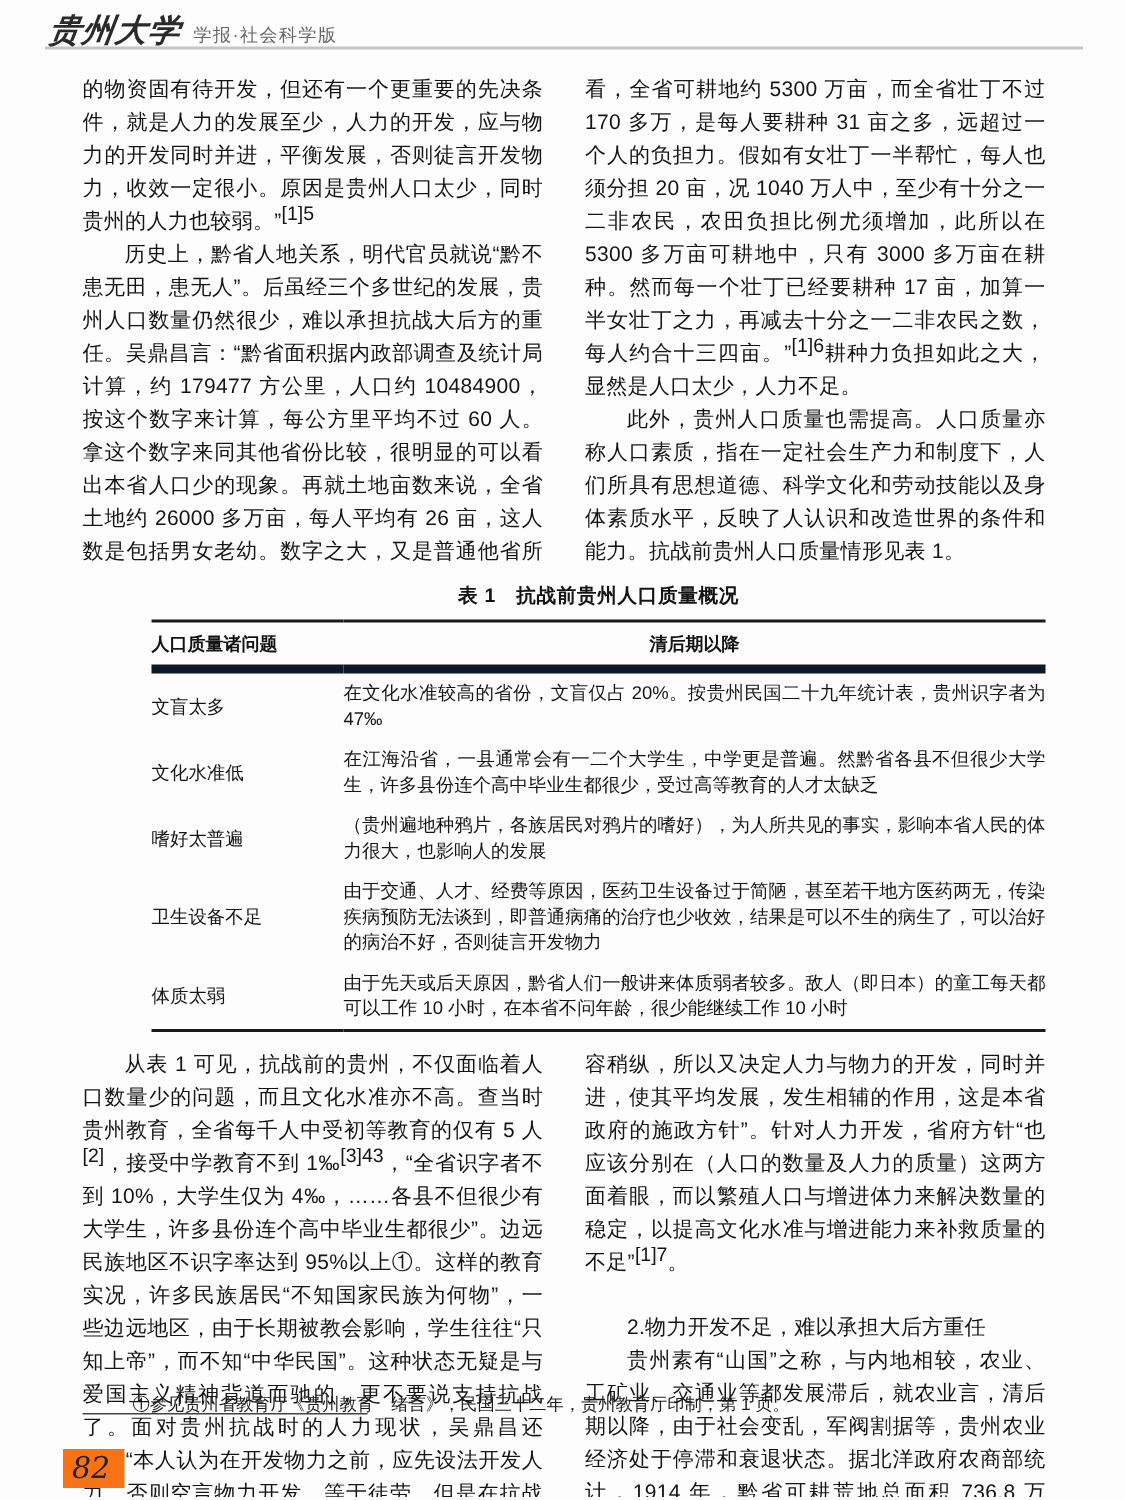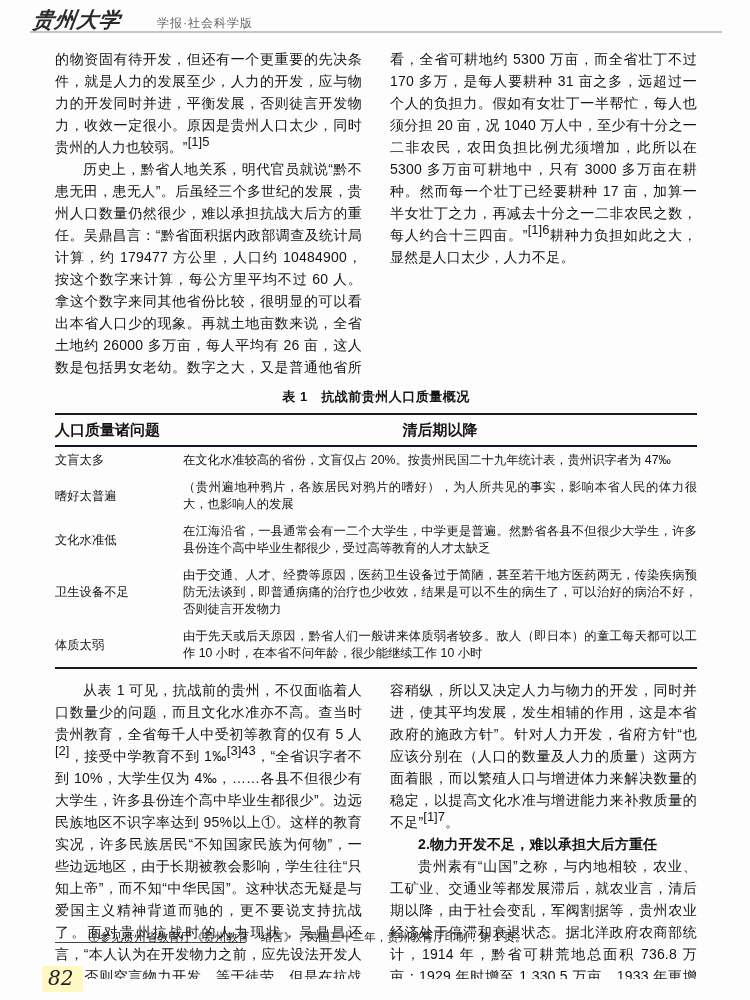--- a/index.html
+++ b/index.html
@@ -14,54 +14,54 @@
   }
   
   .hdr{position:absolute;top:6px;left:33px;display:flex;align-items:flex-end;gap:8px;}
   .logo{
     font-family:"DejaVu Serif",serif;
     font-style:italic;font-weight:bold;
     font-size:21px;color:#2a2a2a;
     transform:skewX(-8deg);
     letter-spacing:1px;
   }
-  .subtitle{font-size:12px;color:#666;padding-bottom:2px;letter-spacing:1px;margin-left:28px;}
+  .subtitle{font-size:12px;color:#666;padding-bottom:2px;letter-spacing:1px;}
   .hdr-rule{position:absolute;top:31px;left:30px;width:692px;height:2px;background:#c6c6c6;}
 
   
   .content{position:absolute;left:55px;top:48px;width:642px;}
   .cols{display:flex;gap:28px;overflow:hidden;}
   .col{width:307px;flex:0 0 307px;}
   .upper{height:334px;}
   .lower{height:300px;margin-top:10px;}
   p.body-p{
     margin:0;
     font-size:14px;line-height:22px;
     text-align:justify;
     letter-spacing:0.2px;
   }
   p.indent{text-indent:2em;}
-  p.heading{text-indent:2em;font-weight:700;}
+  p.heading{text-indent:2em;font-weight:400;margin-top:21px;}
   sup{font-size:13px;line-height:0;letter-spacing:0;}
 
   
-  .tbl-wrap{margin-top:6px;}
+  .tbl-wrap{margin-top:6px;margin-left:46px;}
   .tbl-caption{
     text-align:center;font-size:13px;font-weight:bold;
     margin:0 0 7px 0;letter-spacing:0.5px;
   }
   table.three-line{
     width:100%;border-collapse:collapse;
     border-top:2px solid #1a1a1a;
     border-bottom:2px solid #1a1a1a;
   }
   table.three-line th{
-    font-size:15px;font-weight:bold;
+    font-size:12px;font-weight:bold;
     padding:6px 0 5px 0;
-    border-bottom:2px solid #0f172a;
+    border-bottom:6px solid #0f172a;
   }
   th.th-issue{text-align:left;width:128px;padding-left:12px;}
   th.th-detail{text-align:center;}
   table.three-line td{
     font-size:12.3px;line-height:17px;
     padding:5px 0 5px 0;
     vertical-align:middle;
     text-align:justify;
   }
   td.td-issue{padding-left:12px;padding-right:8px;font-weight:500;}
@@ -71,21 +71,21 @@
   .footnote-rule{position:absolute;left:55px;top:942px;width:190px;height:1px;background:#444;}
   .footnote{
     position:absolute;left:55px;top:913px;width:640px;
     font-size:11.5px;line-height:16px;color:#1a1a1a;
     text-indent:1.5em;margin:16px;
   }
   .pageno{
     position:absolute;left:42px;top:966px;
     font-family:"DejaVu Serif",serif;font-style:italic;
     font-size:20px;color:#222;
-    background:#fef9c3;
+    background:#f97316;
     padding:0 10px 2px 6px;
   }
 </style>
 </head>
 <body>
 
 <div class="page">
 
   <div class="hdr">
     <span class="logo">贵州大学</span>
@@ -95,44 +95,45 @@
 
   <div class="content">
 
     <div class="cols upper">
       <div class="col">
         <p class="body-p">的物资固有待开发，但还有一个更重要的先决条件，就是人力的发展至少，人力的开发，应与物力的开发同时并进，平衡发展，否则徒言开发物力，收效一定很小。原因是贵州人口太少，同时贵州的人力也较弱。”<sup>[1]5</sup></p>
         <p class="body-p indent">历史上，黔省人地关系，明代官员就说“黔不患无田，患无人”。后虽经三个多世纪的发展，贵州人口数量仍然很少，难以承担抗战大后方的重任。吴鼎昌言：“黔省面积据内政部调查及统计局计算，约 179477 方公里，人口约 10484900，按这个数字来计算，每公方里平均不过 60 人。拿这个数字来同其他省份比较，很明显的可以看出本省人口少的现象。再就土地亩数来说，全省土地约 26000 多万亩，每人平均有 26 亩，这人数是包括男女老幼。数字之大，又是普通他省所少见。就可耕地来</p>
       </div>
       <div class="col">
         <p class="body-p">看，全省可耕地约 5300 万亩，而全省壮丁不过 170 多万，是每人要耕种 31 亩之多，远超过一个人的负担力。假如有女壮丁一半帮忙，每人也须分担 20 亩，况 1040 万人中，至少有十分之一二非农民，农田负担比例尤须增加，此所以在 5300 多万亩可耕地中，只有 3000 多万亩在耕种。然而每一个壮丁已经要耕种 17 亩，加算一半女壮丁之力，再减去十分之一二非农民之数，每人约合十三四亩。”<sup>[1]6</sup>耕种力负担如此之大，显然是人口太少，人力不足。</p>
+        <p class="body-p indent">此外，贵州人口质量也需提高。人口质量亦称人口素质，指在一定社会生产力和制度下，人们所具有思想道德、科学文化和劳动技能以及身体素质水平，反映了人认识和改造世界的条件和能力。抗战前贵州人口质量情形见表 1。</p>
       </div>
     </div>
 
     <div class="tbl-wrap">
       <p class="tbl-caption">表 1　抗战前贵州人口质量概况</p>
       <table class="three-line">
         <thead>
           <tr>
             <th class="th-issue">人口质量诸问题</th>
             <th class="th-detail">清后期以降</th>
           </tr>
         </thead>
         <tbody>
           <tr>
             <td class="td-issue">文盲太多</td>
             <td class="td-detail">在文化水准较高的省份，文盲仅占 20%。按贵州民国二十九年统计表，贵州识字者为 47‰</td>
           </tr>
           <tr>
+            <td class="td-issue">文化水准低</td>
+            <td class="td-detail">在江海沿省，一县通常会有一二个大学生，中学更是普遍。然黔省各县不但很少大学生，许多县份连个高中毕业生都很少，受过高等教育的人才太缺乏</td>
+          </tr>
+          <tr>
             <td class="td-issue">嗜好太普遍</td>
             <td class="td-detail">（贵州遍地种鸦片，各族居民对鸦片的嗜好），为人所共见的事实，影响本省人民的体力很大，也影响人的发展</td>
-          </tr>
-          <tr>
-            <td class="td-issue">文化水准低</td>
-            <td class="td-detail">在江海沿省，一县通常会有一二个大学生，中学更是普遍。然黔省各县不但很少大学生，许多县份连个高中毕业生都很少，受过高等教育的人才太缺乏</td>
           </tr>
           <tr>
             <td class="td-issue">卫生设备不足</td>
             <td class="td-detail">由于交通、人才、经费等原因，医药卫生设备过于简陋，甚至若干地方医药两无，传染疾病预防无法谈到，即普通病痛的治疗也少收效，结果是可以不生的病生了，可以治好的病治不好，否则徒言开发物力</td>
           </tr>
           <tr>
             <td class="td-issue">体质太弱</td>
             <td class="td-detail">由于先天或后天原因，黔省人们一般讲来体质弱者较多。敌人（即日本）的童工每天都可以工作 10 小时，在本省不问年龄，很少能继续工作 10 小时</td>
           </tr>
         </tbody>

